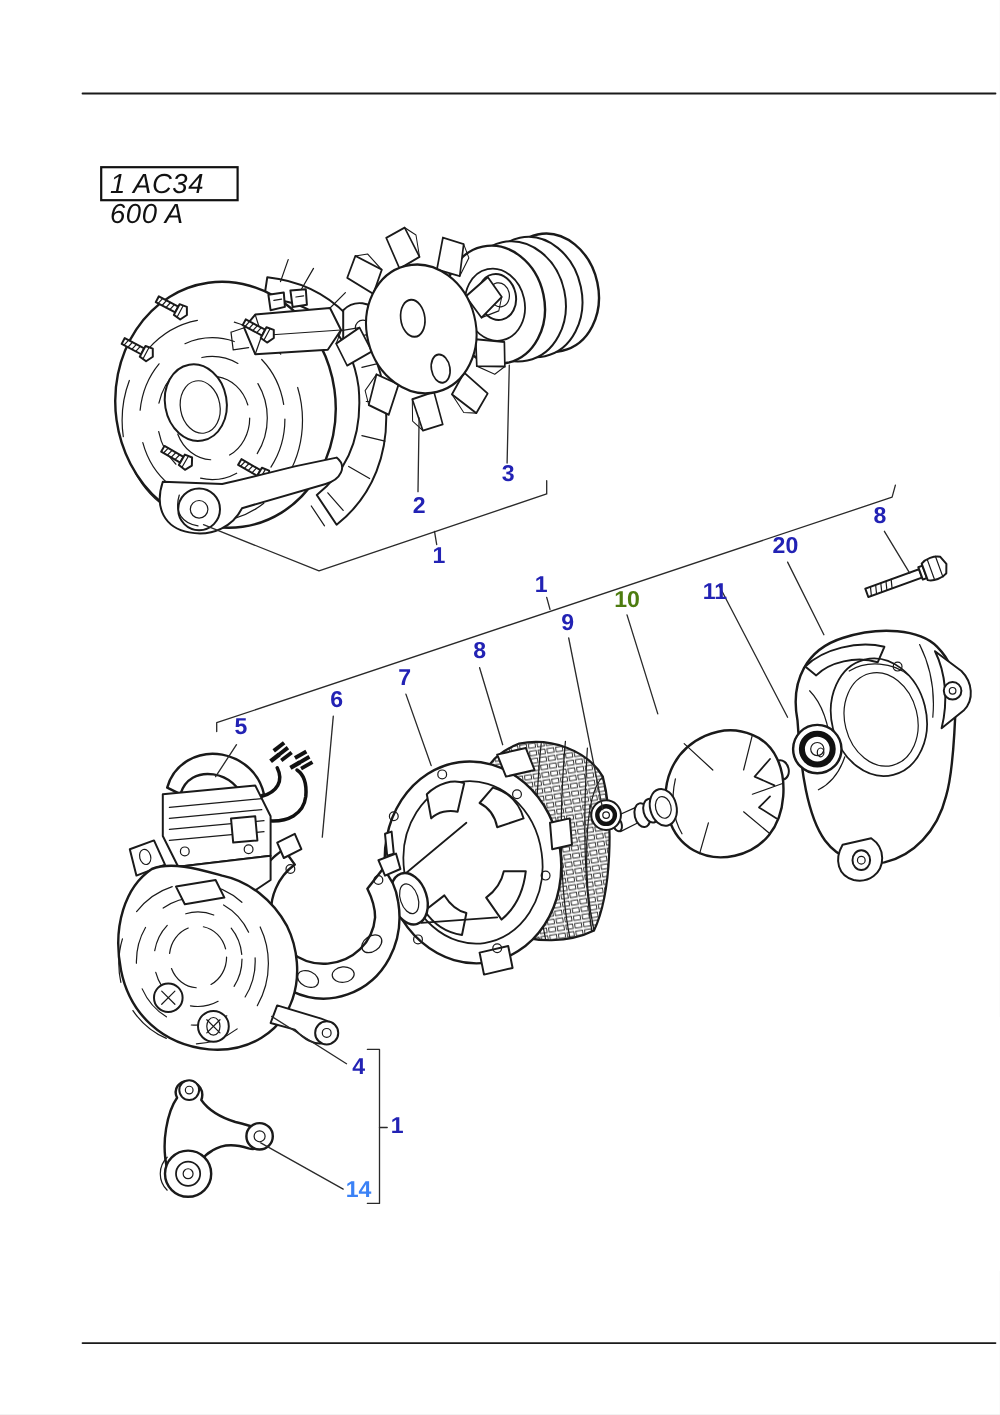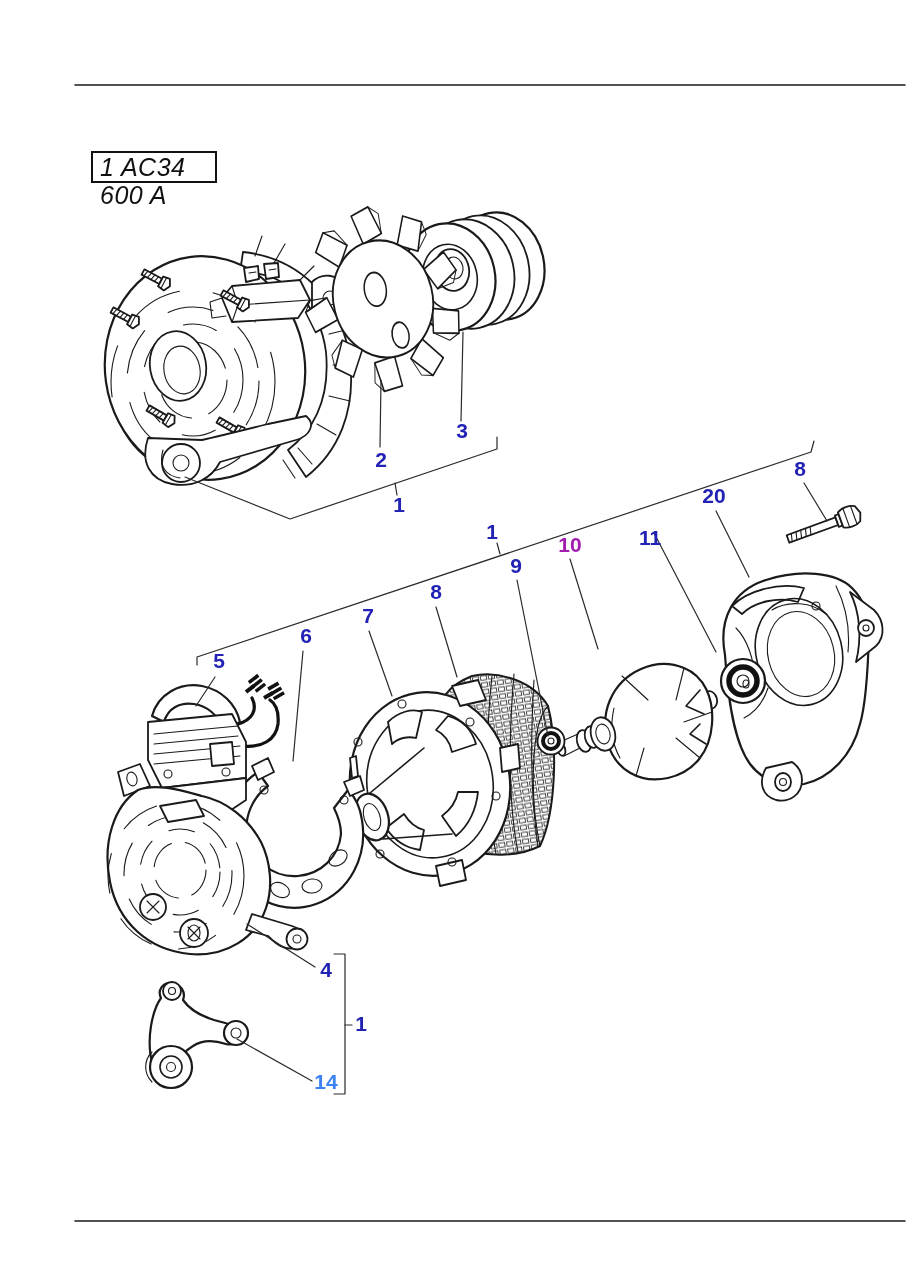--- a/index.html
+++ b/index.html
@@ -312,20 +312,20 @@
       <div class="callout" style="left: 492px; top: 533px; color: rgb(34, 34, 180);">1</div>
       <div class="callout" style="left: 361px; top: 1025px; color: rgb(34, 34, 180);">1</div>
       <div class="callout" style="left: 381px; top: 461px; color: rgb(34, 34, 180);">2</div>
       <div class="callout" style="left: 462px; top: 432px; color: rgb(34, 34, 180);">3</div>
       <div class="callout" style="left: 326px; top: 971px; color: rgb(34, 34, 180);">4</div>
       <div class="callout" style="left: 219px; top: 662px; color: rgb(34, 34, 180);">5</div>
       <div class="callout" style="left: 306px; top: 637px; color: rgb(34, 34, 180);">6</div>
       <div class="callout" style="left: 368px; top: 617px; color: rgb(34, 34, 180);">7</div>
       <div class="callout" style="left: 436px; top: 593px; color: rgb(34, 34, 180);">8</div>
       <div class="callout" style="left: 516px; top: 567px; color: rgb(34, 34, 180);">9</div>
-      <div class="callout" style="left: 570px; top: 546px; color: #a21caf;">10</div>
+      <div class="callout" style="left: 570px; top: 546px; color: #4d7c0f;">10</div>
       <div class="callout" style="left: 650px; top: 539px; color: rgb(34, 34, 180);">11</div>
       <div class="callout" style="left: 800px; top: 470px; color: rgb(34, 34, 180);">8</div>
       <div class="callout" style="left: 714px; top: 497px; color: rgb(34, 34, 180);">20</div>
       <div class="callout" style="left: 326px; top: 1083px; color: #3b82f6;">14</div>
     </div>
 
 </div>
 
 </body></html>

